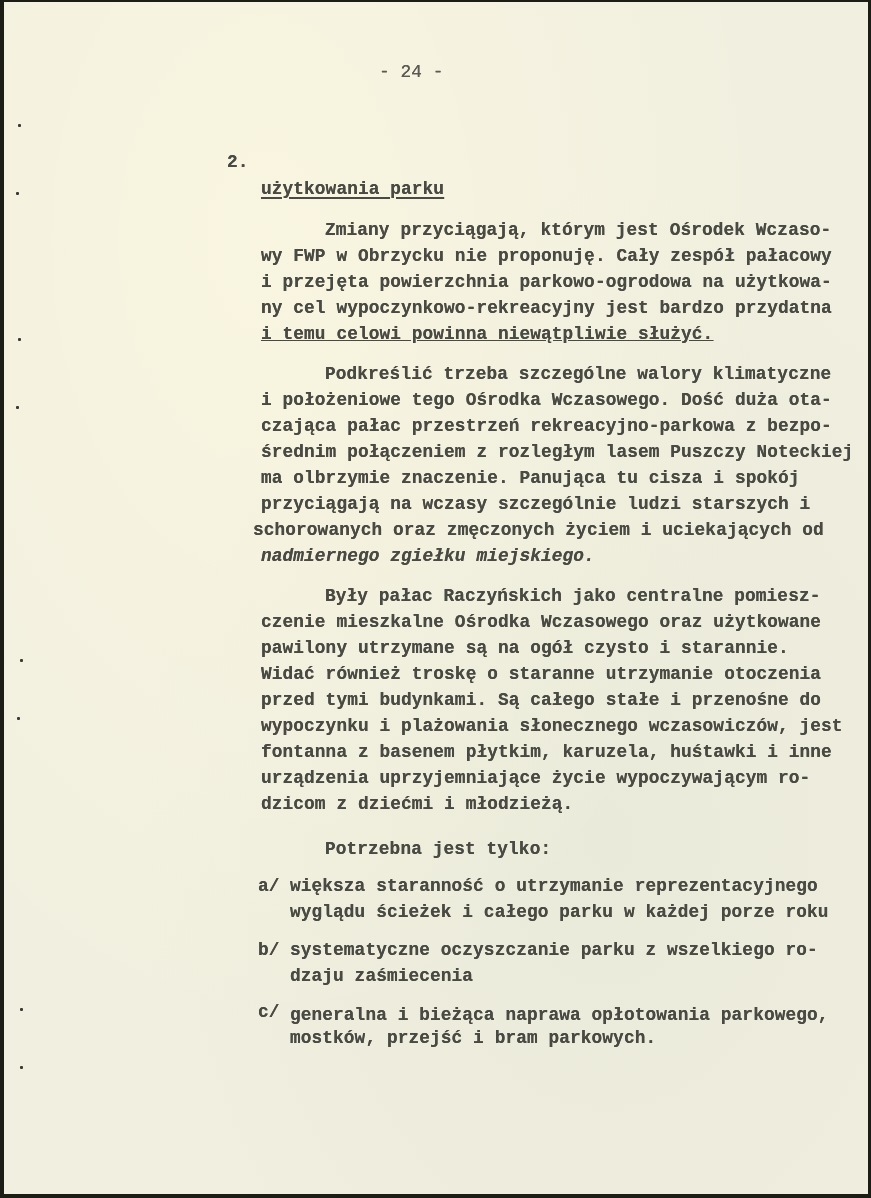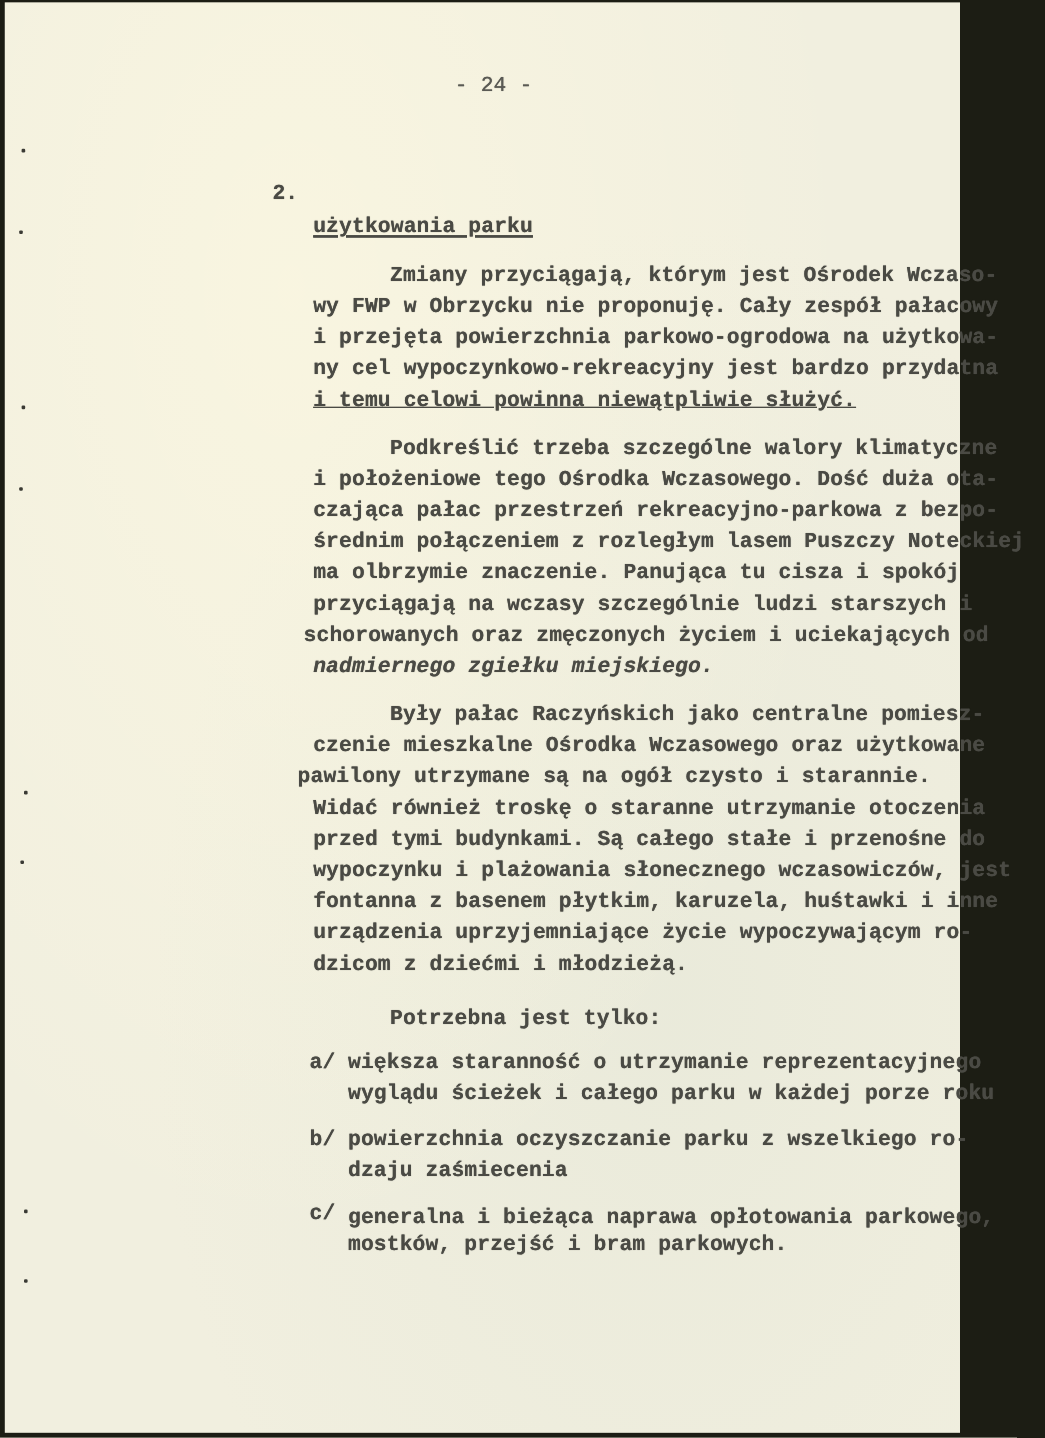--- a/index.html
+++ b/index.html
@@ -2,21 +2,21 @@
 <html><head>
   <meta charset="utf-8">
   <style>
     html, body { margin: 0; padding: 0; }
     body {
       width: 871px; height: 1198px; overflow: hidden;
       background: #1c1d14;
       position: relative;
     }
     .page {
-      position: absolute; left: 4px; top: 2px; width: 796px; height: 1192px;
+      position: absolute; left: 4px; top: 2px; width: 864px; height: 1192px;
       background: #f1efdf;
       background-image:
         radial-gradient(ellipse at 30% 20%, rgba(255,250,225,0.55), rgba(255,250,225,0) 60%),
         radial-gradient(ellipse at 70% 70%, rgba(220,225,210,0.35), rgba(220,225,210,0) 55%);
     }
     .line {
       position: absolute;
       font-family: "Liberation Mono", "DejaVu Sans Mono", monospace;
       font-size: 17.8px;
       color: #4a4a44;
@@ -60,42 +60,42 @@
     <div class="line" style="left:257px; top:440px;">średnim połączeniem z rozległym lasem Puszczy Noteckiej</div>
     <div class="line" style="left:257px; top:466px;">ma olbrzymie znaczenie. Panująca tu cisza i spokój</div>
     <div class="line" style="left:257px; top:492px;">przyciągają na wczasy szczególnie ludzi starszych i</div>
     <div class="line" style="left:249px; top:518px;">schorowanych oraz zmęczonych życiem i uciekających od</div>
     <div class="line" style="left:257px; top:544px;font-style:italic;">nadmiernego zgiełku miejskiego.</div>
   </div>
 
   <div>
     <div class="line" style="left:321px; top:584px;">Były pałac Raczyńskich jako centralne pomiesz-</div>
     <div class="line" style="left:257px; top:610px;">czenie mieszkalne Ośrodka Wczasowego oraz użytkowane</div>
-    <div class="line" style="left:244px; top:636px;">pawilony utrzymane są na ogół czysto i starannie.</div>
+    <div class="line" style="left:257px; top:636px;">pawilony utrzymane są na ogół czysto i starannie.</div>
     <div class="line" style="left:257px; top:662px;">Widać również troskę o staranne utrzymanie otoczenia</div>
     <div class="line" style="left:257px; top:688px;">przed tymi budynkami. Są całego stałe i przenośne do</div>
     <div class="line" style="left:257px; top:714px;">wypoczynku i plażowania słonecznego wczasowiczów, jest</div>
     <div class="line" style="left:257px; top:740px;">fontanna z basenem płytkim, karuzela, huśtawki i inne</div>
     <div class="line" style="left:257px; top:766px;">urządzenia uprzyjemniające życie wypoczywającym ro-</div>
     <div class="line" style="left:257px; top:792px;">dzicom z dziećmi i młodzieżą.</div>
   </div>
 
   <div>
     <div class="line" style="left:321px; top:837px;">Potrzebna jest tylko:</div>
   </div>
 
   <div>
     <div>
       <div class="line" style="left:254px; top:874px;">a/</div>
       <div class="line" style="left:286px; top:874px;">większa staranność o utrzymanie reprezentacyjnego</div>
       <div class="line" style="left:286px; top:900px;">wyglądu ścieżek i całego parku w każdej porze roku</div>
     </div>
     <div>
       <div class="line" style="left:254px; top:938px;">b/</div>
-      <div class="line" style="left:286px; top:938px;">powierzchnia oczyszczanie parku z wszelkiego ro-</div>
+      <div class="line" style="left:286px; top:938px;">systematyczne oczyszczanie parku z wszelkiego ro-</div>
       <div class="line" style="left:286px; top:964px;">dzaju zaśmiecenia</div>
     </div>
     <div>
       <div class="line" style="left:254px; top:1000px;">c/</div>
       <div class="line" style="left:286px; top:1003px;text-align:right;">generalna i bieżąca naprawa opłotowania parkowego,</div>
       <div class="line" style="left:286px; top:1026px;">mostków, przejść i bram parkowych.</div>
     </div>
   </div>
 
   <div class="mark" style="left:14px; top:122px;"></div>

